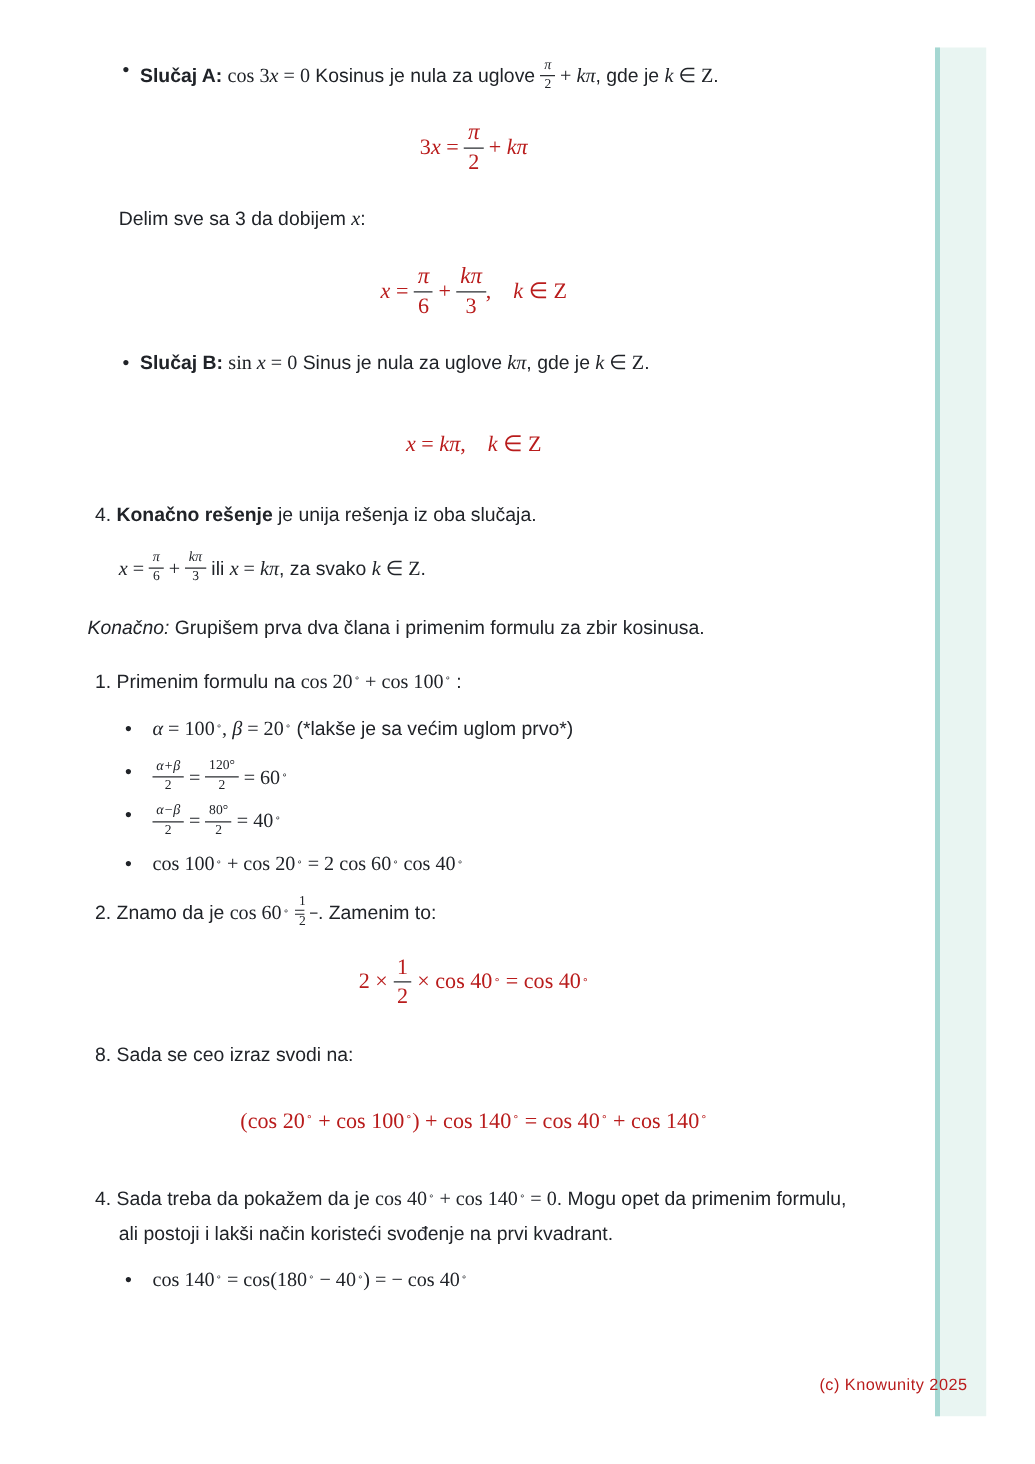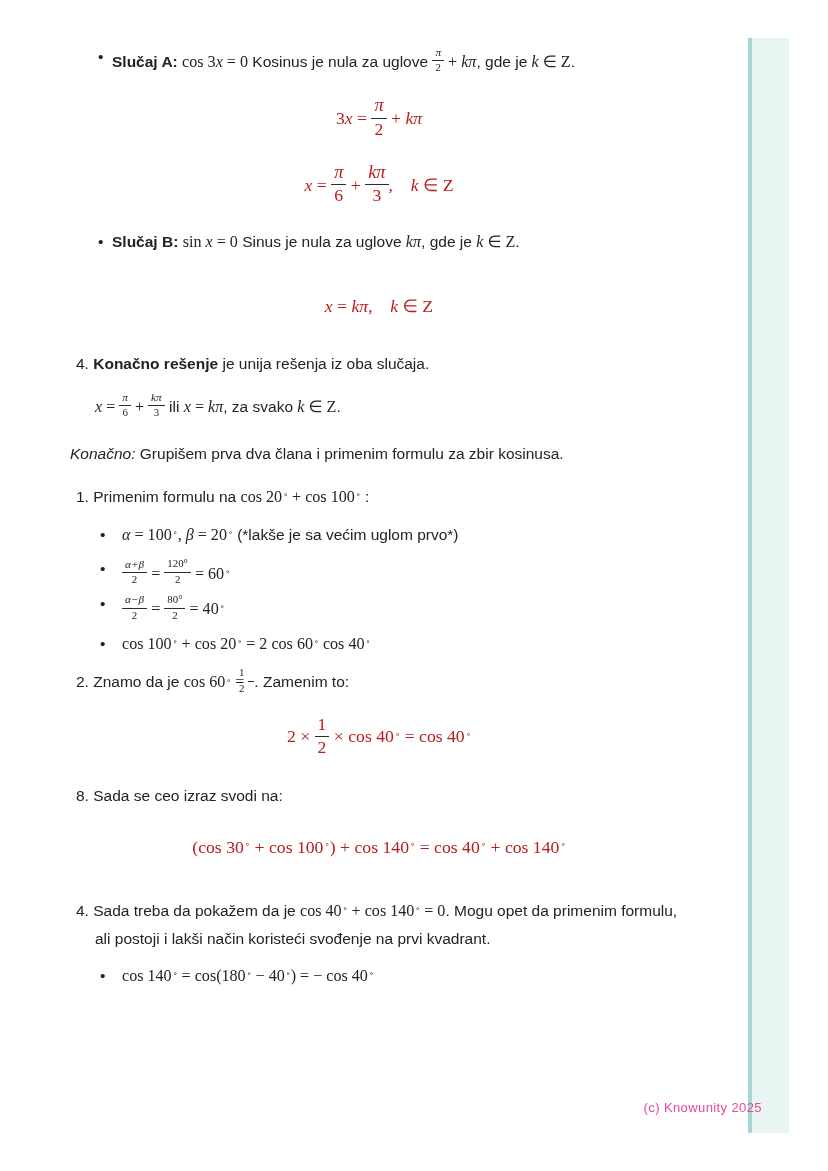--- a/index.html
+++ b/index.html
@@ -5,22 +5,22 @@
   html,body{margin:0;padding:0;background:#ffffff;}
   .page{
     position:relative;width:828px;height:1171px;background:#ffffff;overflow:hidden;
     font-family:"Liberation Sans",sans-serif;color:#202328;
   }
   .accent-bar{
     position:absolute;left:748px;top:38px;width:37px;height:1095px;
     background:#e9f5f2;border-left:4px solid #a5d7d2;z-index:1;
   }
   .watermark{
-    position:absolute;right:66px;top:1100px;z-index:3;
-    font-size:13px;letter-spacing:.4px;color:#ec4899;
+    position:absolute;right:54px;top:1100px;z-index:3;
+    font-size:13px;letter-spacing:.4px;color:#b91c1c;
   }
   .content{
     position:absolute;left:0;top:0;width:828px;box-sizing:border-box;
     padding:46px 140px 0 70px;font-size:15.5px;line-height:1.42;z-index:2;
   }
   .content > div{margin:0;}
   
   .b{font-weight:700;}
   .i{font-style:italic;}
   .m{font-family:"Liberation Serif",serif;font-size:1.04em;}
@@ -46,31 +46,32 @@
 </head>
 <body>
 
 <div class="page">
   <div class="accent-bar"></div>
   <div class="watermark">(c) Knowunity 2025</div>
 
   <main class="content">
     <div class="bullet" style="margin-top:0"><span class="mark">•</span><span class="b">Slučaj A: </span><span class="m">cos 3</span><span class="mi">x</span><span class="m"> = 0</span><span> Kosinus je nula za uglove </span><span class="frac sm"><span class="num mi">π</span><span class="den">2</span></span><span class="m"> + </span><span class="mi">kπ</span><span>, gde je </span><span class="mi">k</span><span class="m"> ∈ Z</span><span>.</span></div>
     <div class="eq" style="margin-top:22px"><span class="m">3</span><span class="mi">x</span><span class="m"> = </span><span class="frac lg"><span class="num mi">π</span><span class="den">2</span></span><span class="m"> + </span><span class="mi">kπ</span></div>
+    <div class="para" style="margin-top:26px;padding-left:25px"><span>Delim sve sa 3 da dobijem </span><span class="mi">x</span><span>:</span></div>
     <div class="eq" style="margin-top:24px"><span class="mi">x</span><span class="m"> = </span><span class="frac lg"><span class="num mi">π</span><span class="den">6</span></span><span class="m"> + </span><span class="frac lg"><span class="num mi">kπ</span><span class="den">3</span></span><span class="m">,</span><span class="m"> </span><span class="mi">k</span><span class="m"> ∈ Z</span></div>
     <div class="bullet" style="margin-top:26px"><span class="mark">•</span><span class="b">Slučaj B: </span><span class="m">sin </span><span class="mi">x</span><span class="m"> = 0</span><span> Sinus je nula za uglove </span><span class="mi">kπ</span><span>, gde je </span><span class="mi">k</span><span class="m"> ∈ Z</span><span>.</span></div>
     <div class="eq" style="margin-top:40px"><span class="mi">x</span><span class="m"> = </span><span class="mi">kπ</span><span class="m">, </span><span class="mi">k</span><span class="m"> ∈ Z</span></div>
     <div class="num-item" style="margin-top:34px"><span>4. </span><span class="b">Konačno rešenje</span><span> je unija rešenja iz oba slučaja.</span></div>
     <div class="formula-line" style="margin-top:16px"><span class="mi">x</span><span class="m"> = </span><span class="frac sm"><span class="num mi">π</span><span class="den">6</span></span><span class="m"> + </span><span class="frac sm"><span class="num mi">kπ</span><span class="den">3</span></span><span> ili </span><span class="mi">x</span><span class="m"> = </span><span class="mi">kπ</span><span>, za svako </span><span class="mi">k</span><span class="m"> ∈ Z</span><span>.</span></div>
     <div class="para" style="margin-top:24px"><span class="i">Konačno:</span><span> Grupišem prva dva člana i primenim formulu za zbir kosinusa.</span></div>
     <div class="num-item" style="margin-top:21px"><span>1. Primenim formulu na </span><span class="m">cos 20</span><span class="deg">∘</span><span class="m"> + cos 100</span><span class="deg">∘</span><span> :</span></div>
     <div class="bullet-sub" style="margin-top:15px"><span class="mark2">•</span><span class="mi">α</span><span class="m"> = 100</span><span class="deg">∘</span><span class="m">, </span><span class="mi">β</span><span class="m"> = 20</span><span class="deg">∘</span><span> (*lakše je sa većim uglom prvo*)</span></div>
     <div class="bullet-sub" style="margin-top:11px"><span class="mark2">•</span><span class="frac sm"><span class="num mi">α+β</span><span class="den">2</span></span><span class="m"> = </span><span class="frac sm"><span class="num">120°</span><span class="den">2</span></span><span class="m"> = 60</span><span class="deg">∘</span></div>
     <div class="bullet-sub" style="margin-top:7px"><span class="mark2">•</span><span class="frac sm"><span class="num mi">α−β</span><span class="den">2</span></span><span class="m"> = </span><span class="frac sm"><span class="num">80°</span><span class="den">2</span></span><span class="m"> = 40</span><span class="deg">∘</span></div>
     <div class="bullet-sub" style="margin-top:11px"><span class="mark2">•</span><span class="m">cos 100</span><span class="deg">∘</span><span class="m"> + cos 20</span><span class="deg">∘</span><span class="m"> = 2 cos 60</span><span class="deg">∘</span><span class="m"> cos 40</span><span class="deg">∘</span></div>
     <div class="num-item" style="margin-top:12px"><span>2. Znamo da je </span><span class="m">cos 60</span><span class="deg">∘</span><span class="m"> = </span><span class="frac sm"><span class="num">1</span><span class="den">2</span></span><span>. Zamenim to:</span></div>
     <div class="eq" style="margin-top:20px"><span class="m">2 × </span><span class="frac lg"><span class="num">1</span><span class="den">2</span></span><span class="m"> × cos 40</span><span class="deg">∘</span><span class="m"> = cos 40</span><span class="deg">∘</span></div>
     <div class="num-item" style="margin-top:28px"><span>8. Sada se ceo izraz svodi na:</span></div>
-    <div class="eq" style="margin-top:28px"><span class="m">(cos 30</span><span class="deg">∘</span><span class="m"> + cos 100</span><span class="deg">∘</span><span class="m">) + cos 140</span><span class="deg">∘</span><span class="m"> = cos 40</span><span class="deg">∘</span><span class="m"> + cos 140</span><span class="deg">∘</span></div>
+    <div class="eq" style="margin-top:28px"><span class="m">(cos 20</span><span class="deg">∘</span><span class="m"> + cos 100</span><span class="deg">∘</span><span class="m">) + cos 140</span><span class="deg">∘</span><span class="m"> = cos 40</span><span class="deg">∘</span><span class="m"> + cos 140</span><span class="deg">∘</span></div>
     <div class="num-item wrap2" style="margin-top:36px"><span>4. Sada treba da pokažem da je </span><span class="m">cos 40</span><span class="deg">∘</span><span class="m"> + cos 140</span><span class="deg">∘</span><span class="m"> = 0</span><span>. Mogu opet da primenim formulu, ali postoji i lakši način koristeći svođenje na prvi kvadrant.</span></div>
     <div class="bullet-sub" style="margin-top:12px"><span class="mark2">•</span><span class="m">cos 140</span><span class="deg">∘</span><span class="m"> = cos(180</span><span class="deg">∘</span><span class="m"> − 40</span><span class="deg">∘</span><span class="m">) = − cos 40</span><span class="deg">∘</span></div>
   </main>
 </div>
 
 </body></html>

